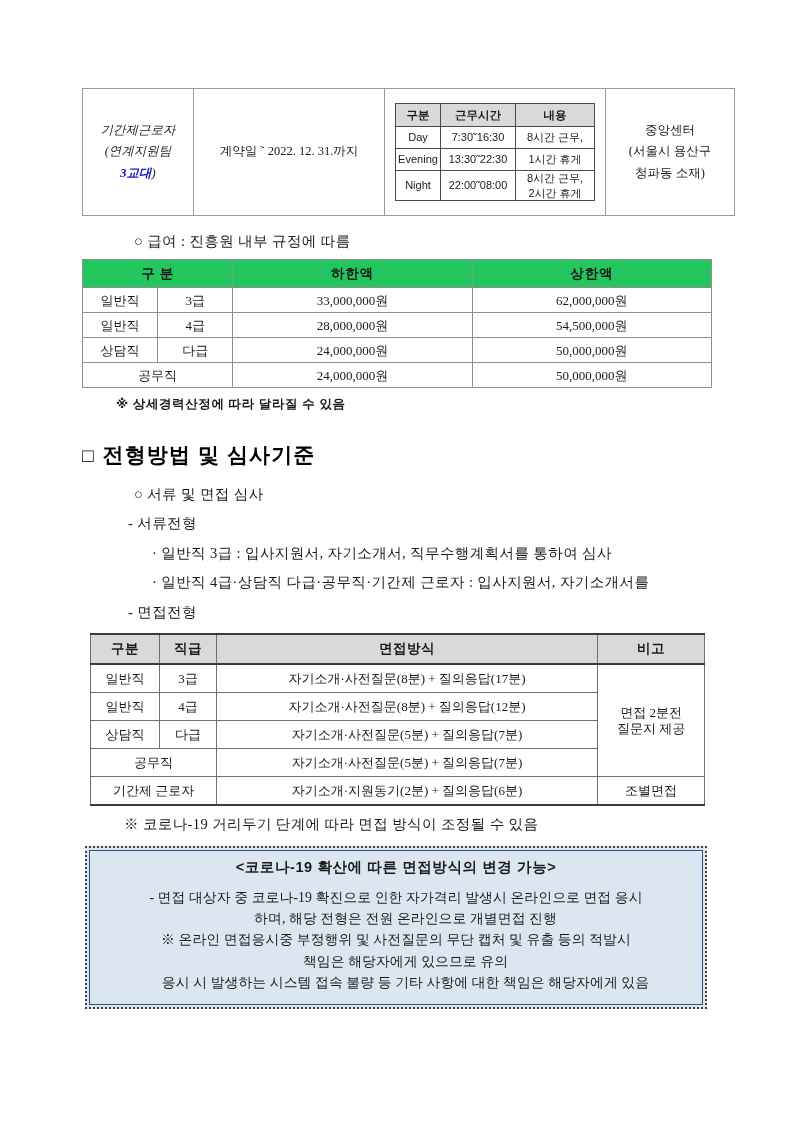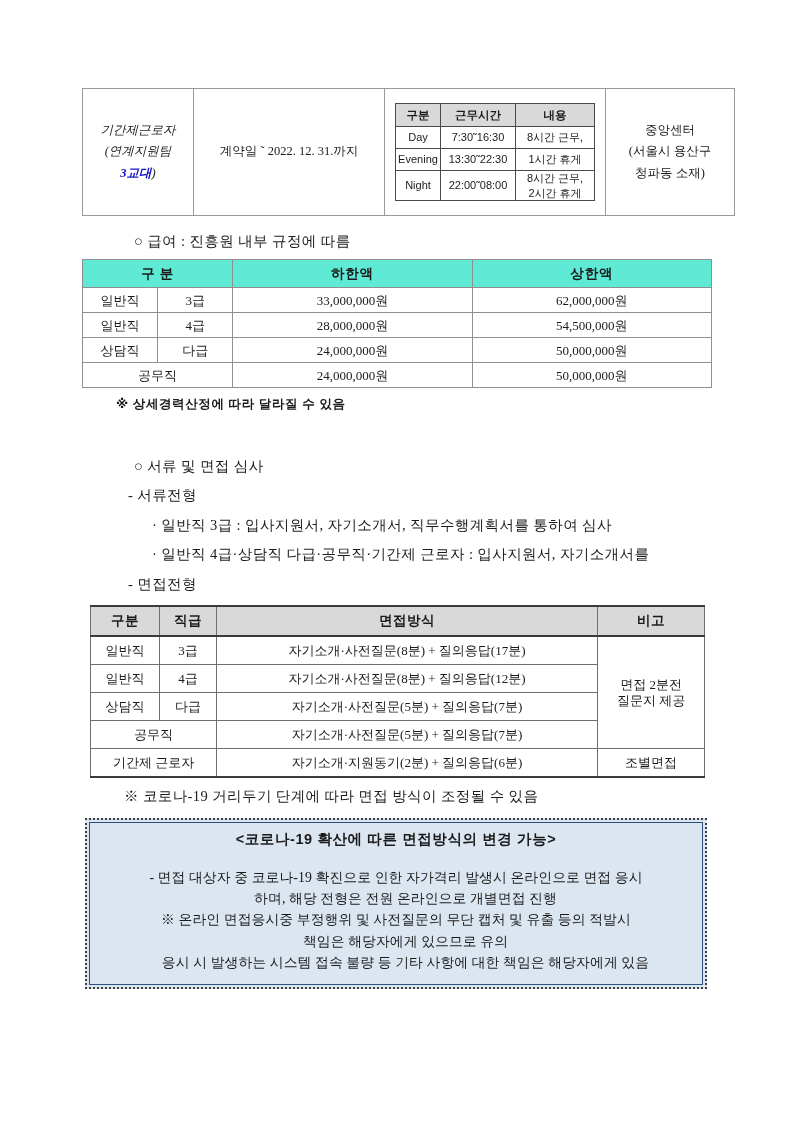--- a/index.html
+++ b/index.html
@@ -123,21 +123,21 @@
     width: 630px;
     border: 1px solid #8f8f8f;
   }
   .t2 td {
     border: 1px solid #8f8f8f;
     font-size: 13px;
     height: 24px;
     line-height: 1.2;
   }
   .t2 thead td {
-    background: #5eead4;
+    background: #22c55e;
     font-weight: bold;
     font-size: 13.5px;
     height: 27px;
     letter-spacing: 0.8px;
   }
   .t2 .s-a { width: 122px; }
   .t2 .s-b { width: 118px; }
   .t2 .s-c { width: 195px; }
   .t2 .s-d { width: 195px; }
 
@@ -183,21 +183,21 @@
     background: #dce6f1;
     box-sizing: border-box;
     padding: 7px 10px 10px 10px;
   }
   .notice-title {
     text-align: center;
     font-family: "Liberation Sans", "DejaVu Sans", sans-serif;
     font-weight: bold;
     font-size: 14.5px;
     letter-spacing: 0.6px;
-    margin-bottom: 18px;
+    margin-bottom: 10px;
     white-space: nowrap;
   }
   .notice-line {
     font-size: 13.8px;
     line-height: 1.55;
     letter-spacing: 0.1px;
     white-space: nowrap;
     text-align: center;
   }
   .notice-line.ind { padding-left: 19px; }
@@ -296,20 +296,23 @@
       </tr>
     </tbody>
   </table>
 
   <div class="gap-7"></div>
 
   <div class="line lvl-note">※ 상세경력산정에 따라 달라질 수 있음</div>
 
   <div class="gap-26"></div>
 
+  <div class="heading">
+    <span class="box-glyph">□</span><span>전형방법 및 심사기준</span>
+  </div>
 
   <div class="gap-14"></div>
 
   <div class="line lvl-circle">○ 서류 및 면접 심사</div>
   <div class="gap-7"></div>
   <div class="line lvl-dash">- 서류전형</div>
   <div class="gap-7"></div>
   <div class="line lvl-dot">· 일반직 3급 : 입사지원서, 자기소개서, 직무수행계획서를 통하여 심사</div>
   <div class="gap-7"></div>
   <div class="line lvl-dot">· 일반직 4급·상담직 다급·공무직·기간제 근로자 : 입사지원서, 자기소개서를</div>

